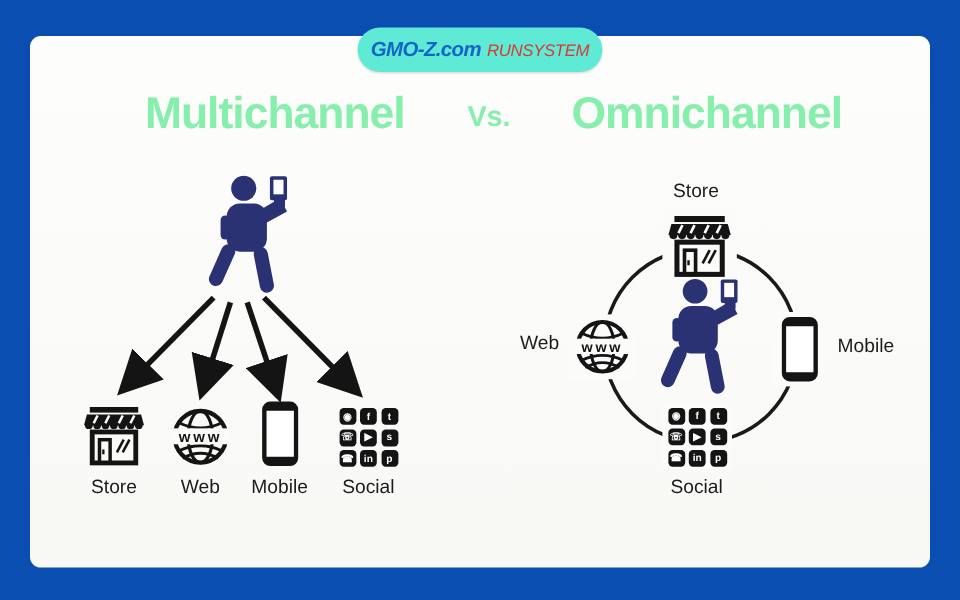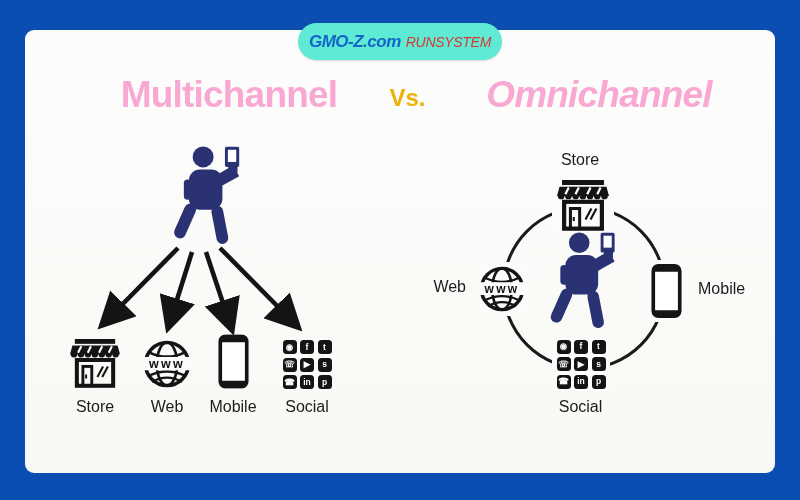--- a/index.html
+++ b/index.html
@@ -17,24 +17,24 @@
   }
   .logo-badge {
     position:absolute; left:50%; top:11px; transform:translateX(-50%);
     width:204px; height:37px; background:#5eead4; border-radius:19px;
     display:flex; align-items:center; justify-content:center; gap:5px;
     box-shadow:0 1px 2px rgba(0,0,0,.15); z-index:5;margin-top:12px;
   }
   .logo-brand { font-size:17px; font-weight:bold; font-style:italic; color:#1565c6; letter-spacing:-0.5px; }
   .logo-product { font-size:14px; font-weight:normal; font-style:italic; color:#d93831; letter-spacing:-0.3px; }
 
-  .heading { position:absolute; font-weight:bold; color:#f9a8d4; font-size:37px; letter-spacing:-0.8px; white-space:nowrap; }
+  .heading { position:absolute; font-weight:bold; color:#86efac; font-size:37px; letter-spacing:-0.8px; white-space:nowrap; }
   .heading-left  { left:75px;  top:44px; width:258px; text-align:center; }
   .heading-right { left:438px; top:44px; width:280px; text-align:center; }
-  .heading-vs { position:absolute; left:362px; top:54px; width:55px; text-align:center; font-size:24px; font-weight:600; color:#eab308; }
+  .heading-vs { position:absolute; left:362px; top:54px; width:55px; text-align:center; font-size:24px; font-weight:600; color:#86efac; }
 
   .abs { position:absolute; }
   .channel-label { font-size:16px; color:#1c1c1c; text-align:center; white-space:nowrap; }
 
   
   .left-slot { position:absolute; width:70px; text-align:center; }
   .left-slot .icon-box { height:56px; display:flex; align-items:flex-end; justify-content:center; }
   .left-slot .channel-label { margin-top:9px; }
 
   
@@ -127,21 +127,21 @@
 <div class="frame"></div>
 <div class="card"></div>
 
 <div class="logo-badge">
   <span class="logo-brand">GMO-Z.com</span>
   <span class="logo-product">RUNSYSTEM</span>
 </div>
 
 <div class="heading heading-left" style="left:100px; top:74px;">Multichannel</div>
 <div class="heading-vs" style="left:380px; top:84px;">Vs.</div>
-<div class="heading heading-right" style="left:459px; top:74px;font-style:italic;">Omnichannel</div>
+<div class="heading heading-right" style="left:449px; top:74px;">Omnichannel</div>
 
 <svg class="abs" style="left:168px; top:146px;" width="82" height="104" viewBox="0 0 88 124">
   <use href="#sym-person"></use>
 </svg>
 
 <svg class="abs" style="left:85px; top:243px;" width="240" height="95" viewBox="0 0 240 95">
   <g stroke="#141414" stroke-width="4.6" fill="none">
     <line x1="93" y1="5" x2="19" y2="80" marker-end="url(#ah)"></line>
     <line x1="107" y1="9" x2="84" y2="82" marker-end="url(#ah)"></line>
     <line x1="121" y1="9" x2="146" y2="84" marker-end="url(#ah)"></line>

